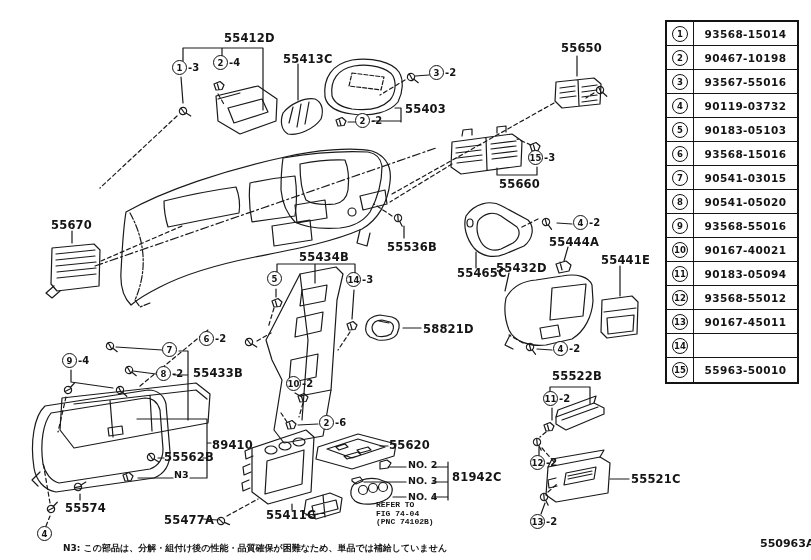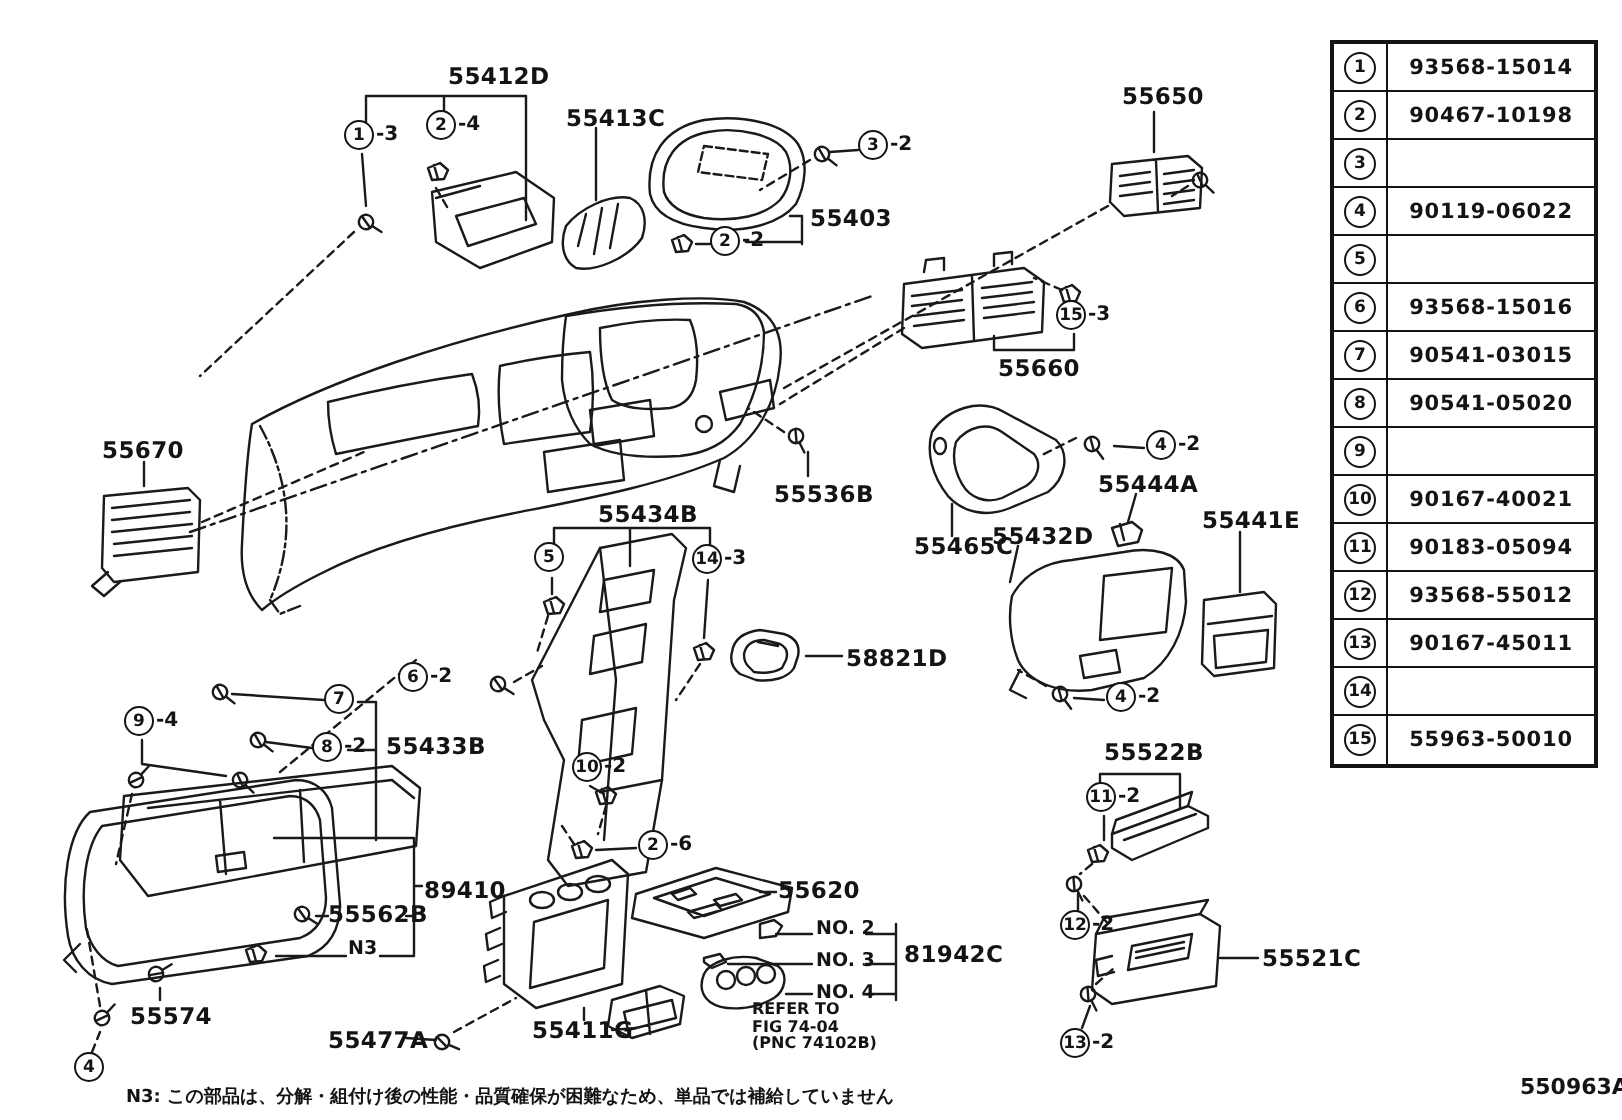--- a/index.html
+++ b/index.html
@@ -3,21 +3,21 @@
 <meta charset="utf-8">
 <style>
   html,body{margin:0;padding:0;background:#fff;}
   .page{position:relative;width:811px;height:560px;background:#fff;overflow:hidden;
         font-family:"DejaVu Sans","Liberation Sans",sans-serif;color:#141414;}
   svg.art{position:absolute;left:0;top:0;}
   svg.art path, svg.art line, svg.art ellipse, svg.art circle, svg.art polyline{
     fill:none;stroke:#1a1a1a;stroke-width:1.2;stroke-linecap:round;stroke-linejoin:round;}
   .plabel{position:absolute;font-weight:bold;font-size:11.5px;white-space:nowrap;letter-spacing:0.2px;}
   .slabel{position:absolute;font-weight:bold;font-size:9.5px;white-space:nowrap;text-align:center;}
-  .xslabel{position:absolute;font-weight:bold;font-size:8px;line-height:8.5px;white-space:nowrap;}
+  .xslabel{position:absolute;font-weight:bold;font-size:8px;line-height:8.5px;white-space:nowrap;font-family:Liberation Mono, monospace;}
   .co{position:absolute;display:flex;align-items:center;}
   .co-c{display:inline-flex;width:13px;height:13px;border:1.6px solid #141414;border-radius:50%;
         align-items:center;justify-content:center;font-size:8.5px;font-weight:bold;background:#fff;}
   .co-s{font-size:10px;font-weight:bold;margin-left:1px;}
   .tbl{position:absolute;left:665px;top:20px;width:130px;border:2px solid #141414;background:#fff;}
   .trow{display:flex;height:24px;box-sizing:border-box;border-bottom:1.5px solid #141414;align-items:stretch;}
   .trow:last-child{border-bottom:none;}
   .tnum{width:27px;box-sizing:border-box;border-right:1.5px solid #141414;display:flex;align-items:center;justify-content:center;}
   .tnum span{width:14px;height:14px;border:1.5px solid #141414;border-radius:50%;display:flex;
              align-items:center;justify-content:center;font-size:8.5px;font-weight:bold;}
@@ -348,31 +348,33 @@
     <div class="trow">
         <div class="tnum">
           <span>2</span>
         </div>
         <div class="tpart">90467-10198</div>
       </div>
     <div class="trow">
         <div class="tnum">
           <span>3</span>
         </div>
+        <div class="tpart">93567-55016</div>
       </div>
     <div class="trow">
         <div class="tnum">
           <span>4</span>
         </div>
-        <div class="tpart">90119-06022</div>
+        <div class="tpart">90119-03732</div>
       </div>
     <div class="trow">
         <div class="tnum">
           <span>5</span>
         </div>
+        <div class="tpart">90183-05103</div>
       </div>
     <div class="trow">
         <div class="tnum">
           <span>6</span>
         </div>
         <div class="tpart">93568-15016</div>
       </div>
     <div class="trow">
         <div class="tnum">
           <span>7</span>
@@ -382,20 +384,21 @@
     <div class="trow">
         <div class="tnum">
           <span>8</span>
         </div>
         <div class="tpart">90541-05020</div>
       </div>
     <div class="trow">
         <div class="tnum">
           <span>9</span>
         </div>
+        <div class="tpart">93568-55016</div>
       </div>
     <div class="trow">
         <div class="tnum">
           <span>10</span>
         </div>
         <div class="tpart">90167-40021</div>
       </div>
     <div class="trow">
         <div class="tnum">
           <span>11</span>

